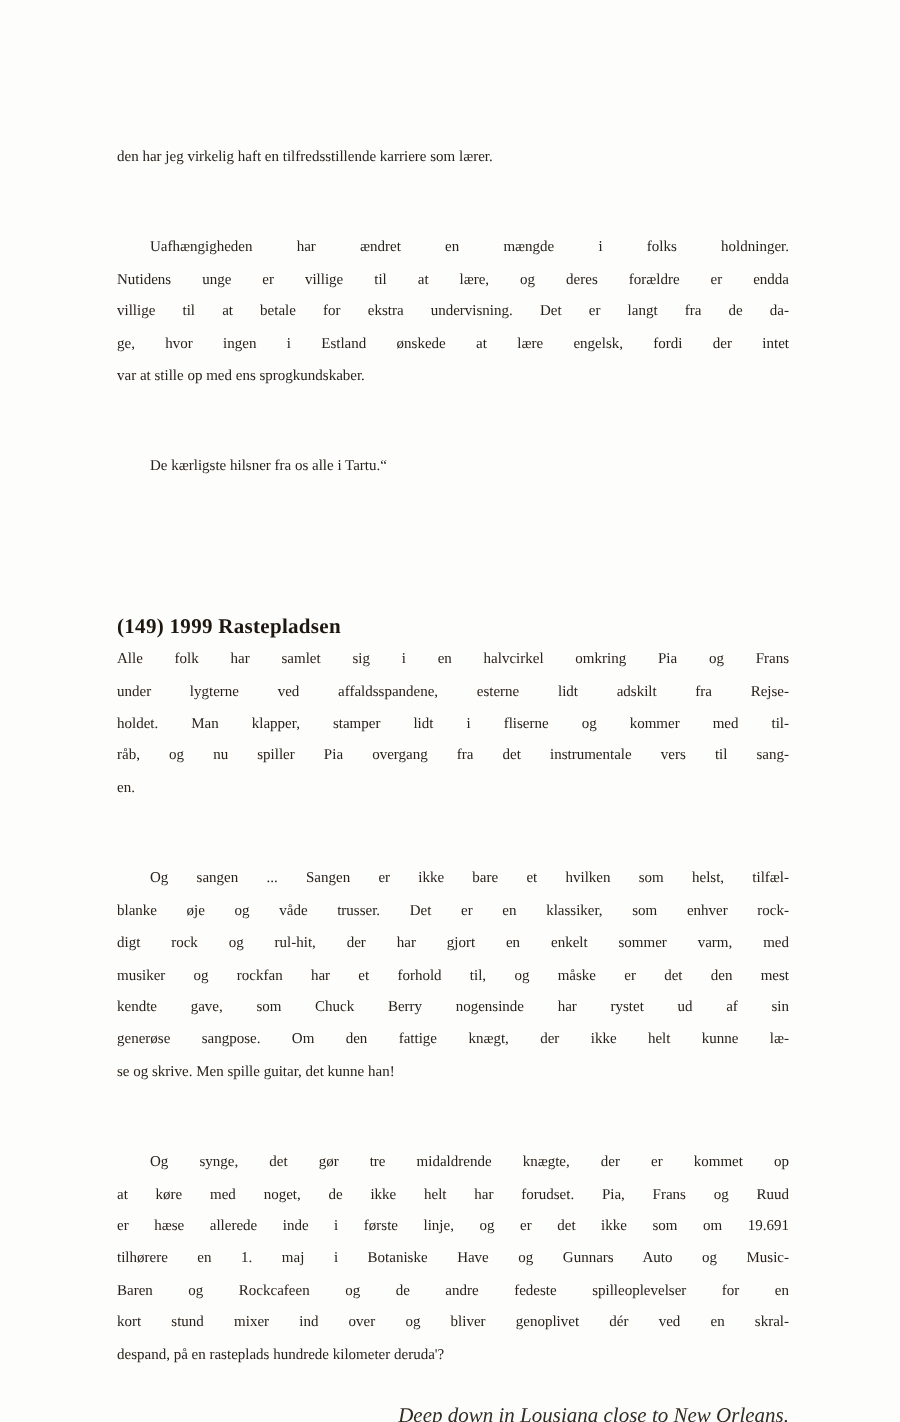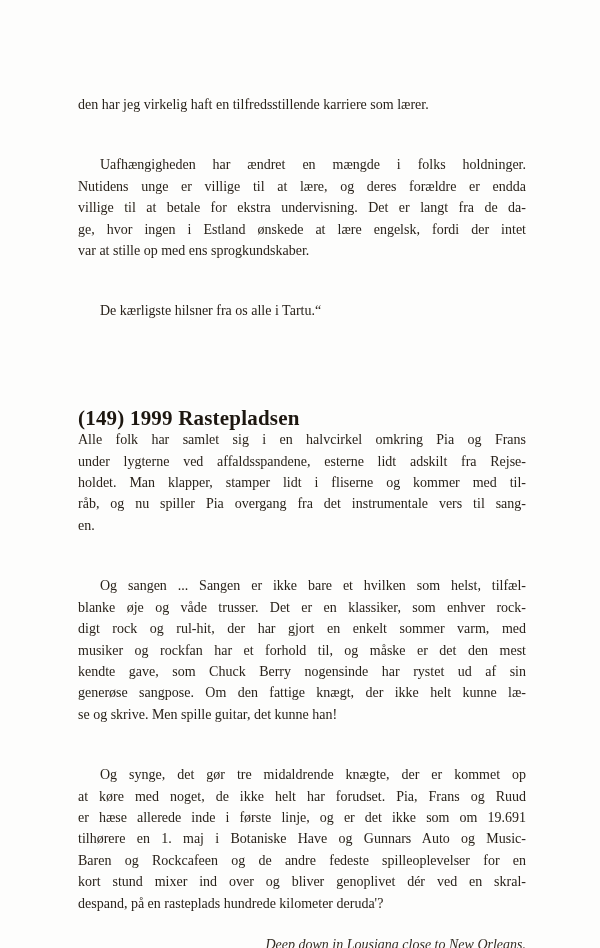--- a/index.html
+++ b/index.html
@@ -19,31 +19,31 @@
     overflow: hidden;
   }
   .text-block {
     position: absolute;
     left: 78px;
     top: 94px;
     width: 448px;
     color: #29221a;
   }
   .ln {
-    font-size: 14px;
+    font-size: 10px;
     line-height: 21.4px;
     text-align: justify;
     text-align-last: justify;
     white-space: normal;
   }
   .ln.final { text-align-last: left; }
   .ln.ind { text-indent: 22px; margin-top: 39px; }
   .heading {
     margin-top: 86px;
-    font-size: 21px;
+    font-size: 14px;
     line-height: 21.4px;
     font-weight: bold;
     color: #1d1710;
     letter-spacing: 0.2px;
   }
   .lyrics {
     margin-top: 20px;
     padding-left: 28px;
     font-style: italic;
     color: #332c23;

